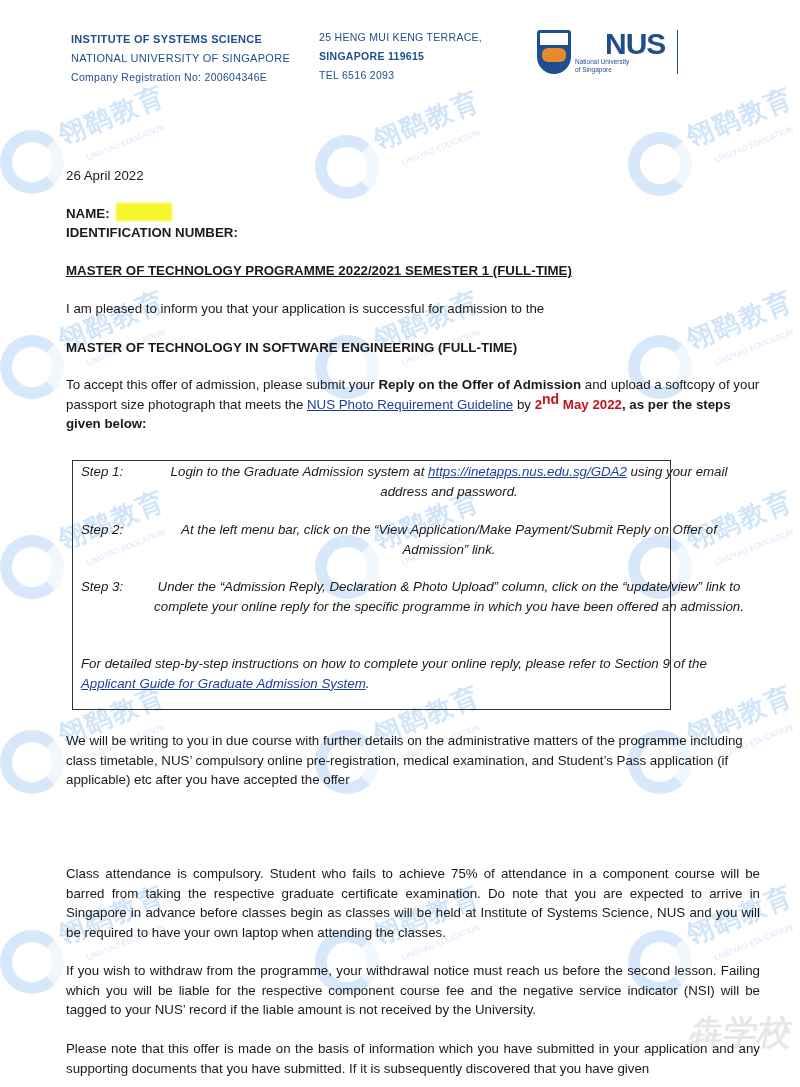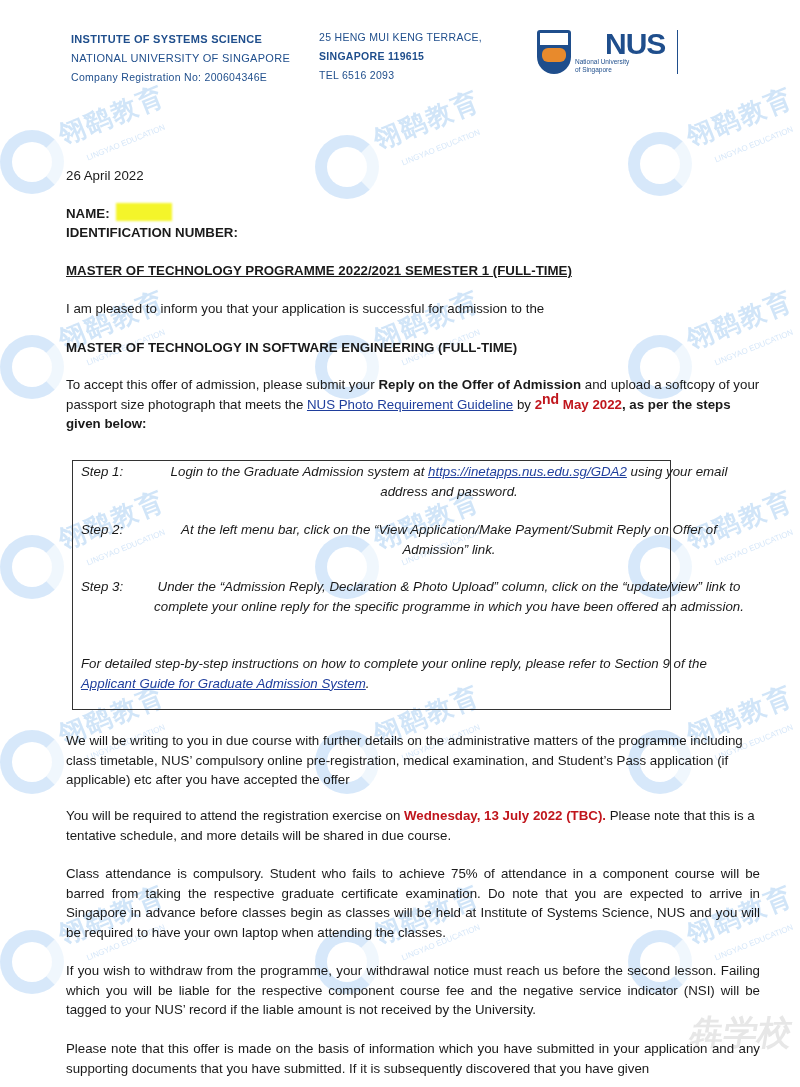--- a/index.html
+++ b/index.html
@@ -203,22 +203,19 @@
       <div class="lab">Step 3:</div>
       <div class="txt">Under the “Admission Reply, Declaration &amp; Photo Upload” column, click on the “update/view” link to complete your online reply for the specific programme in which you have been offered an admission.</div>
     </div>
     <div class="note" style="top:193px">
       <span>For detailed step-by-step instructions on how to complete your online reply, please refer to Section 9 of the </span><span class="link">Applicant Guide for Graduate Admission System</span><span>.</span>
     </div>
   </div>
 
   <div class="doc" style="top:731px">We will be writing to you in due course with further details on the administrative matters of the programme including class timetable, NUS’ compulsory online pre-registration, medical examination, and Student’s Pass application (if applicable) etc after you have accepted the offer</div>
 
-  <div class="doc" style="top:806px">
-    <span>You will be required to attend the registration exercise on </span><span class="red">Wednesday, 13 July 2022 (TBC).</span><span>  Please note that this is a tentative schedule, and more details will be shared in due course.</span>
-  </div>
 
   <div class="doc justify" style="top:864px">Class attendance is compulsory.  Student who fails to achieve 75% of attendance in a component course will be barred from taking the respective graduate certificate examination.  Do note that you are expected to arrive in Singapore in advance before classes begin as classes will be held at Institute of Systems Science, NUS and you will be required to have your own laptop when attending the classes.</div>
 
   <div class="doc justify" style="top:961px">If you wish to withdraw from the programme, your withdrawal notice must reach us before the second lesson. Failing which you will be liable for the respective component course fee and the negative service indicator (NSI) will be tagged to your NUS’ record if the liable amount is not received by the University.</div>
 
   <div class="doc justify" style="top:1039px">Please note that this offer is made on the basis of information which you have submitted in your application and any supporting documents that you have submitted.  If it is subsequently discovered that you have given</div>
 </div>
 
 </body></html>

